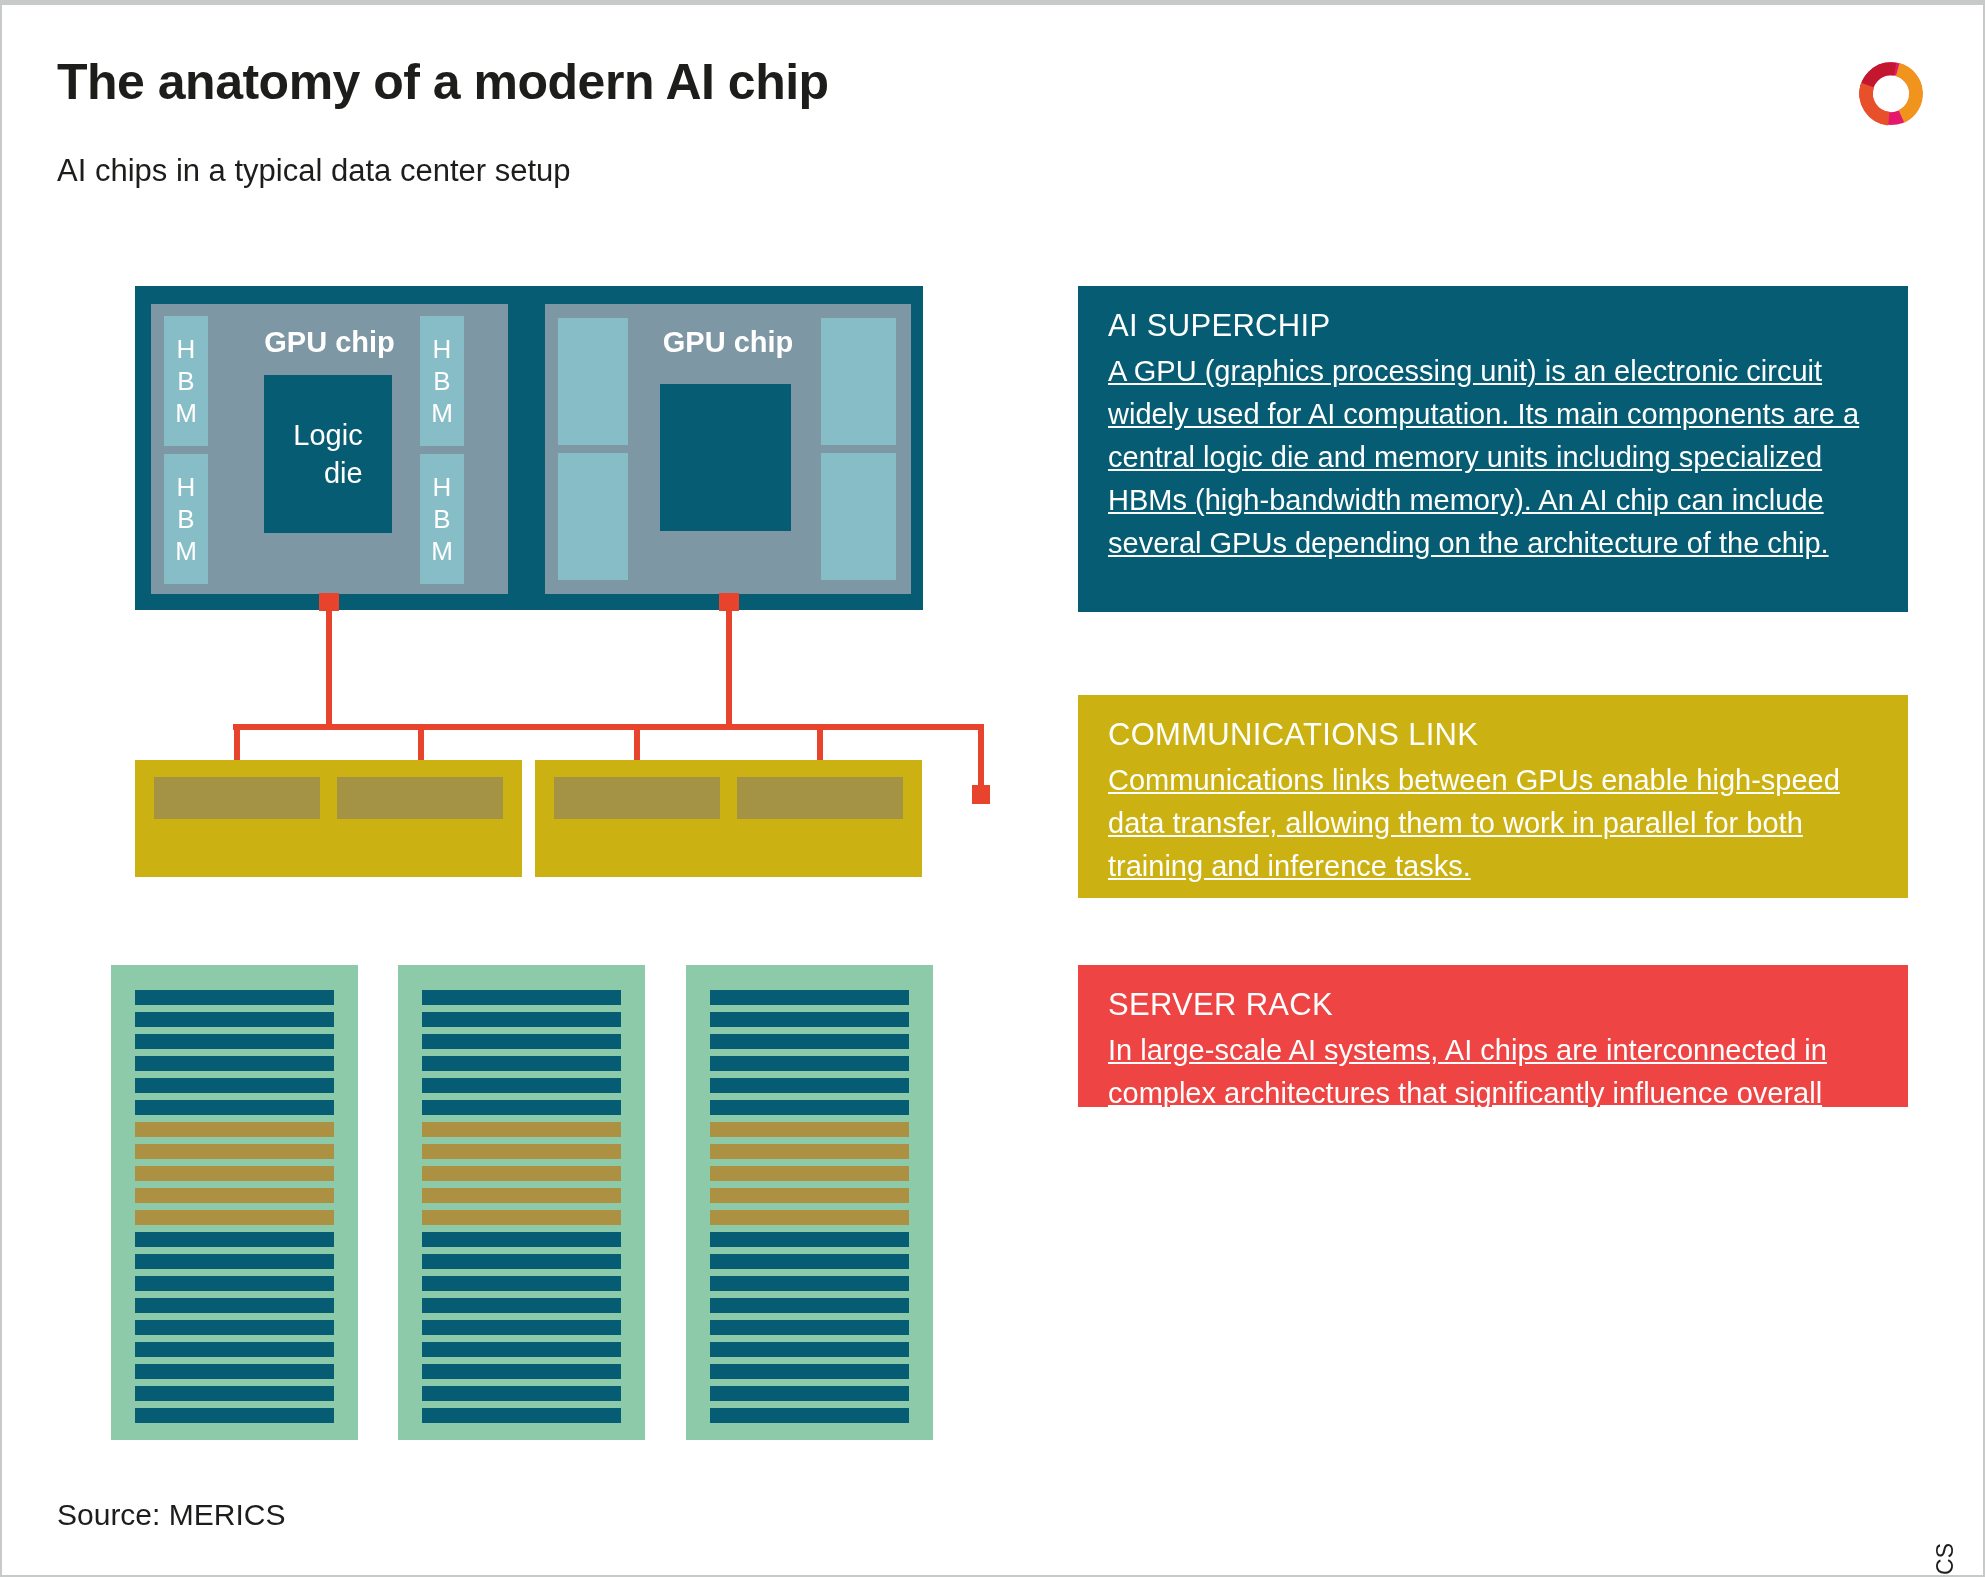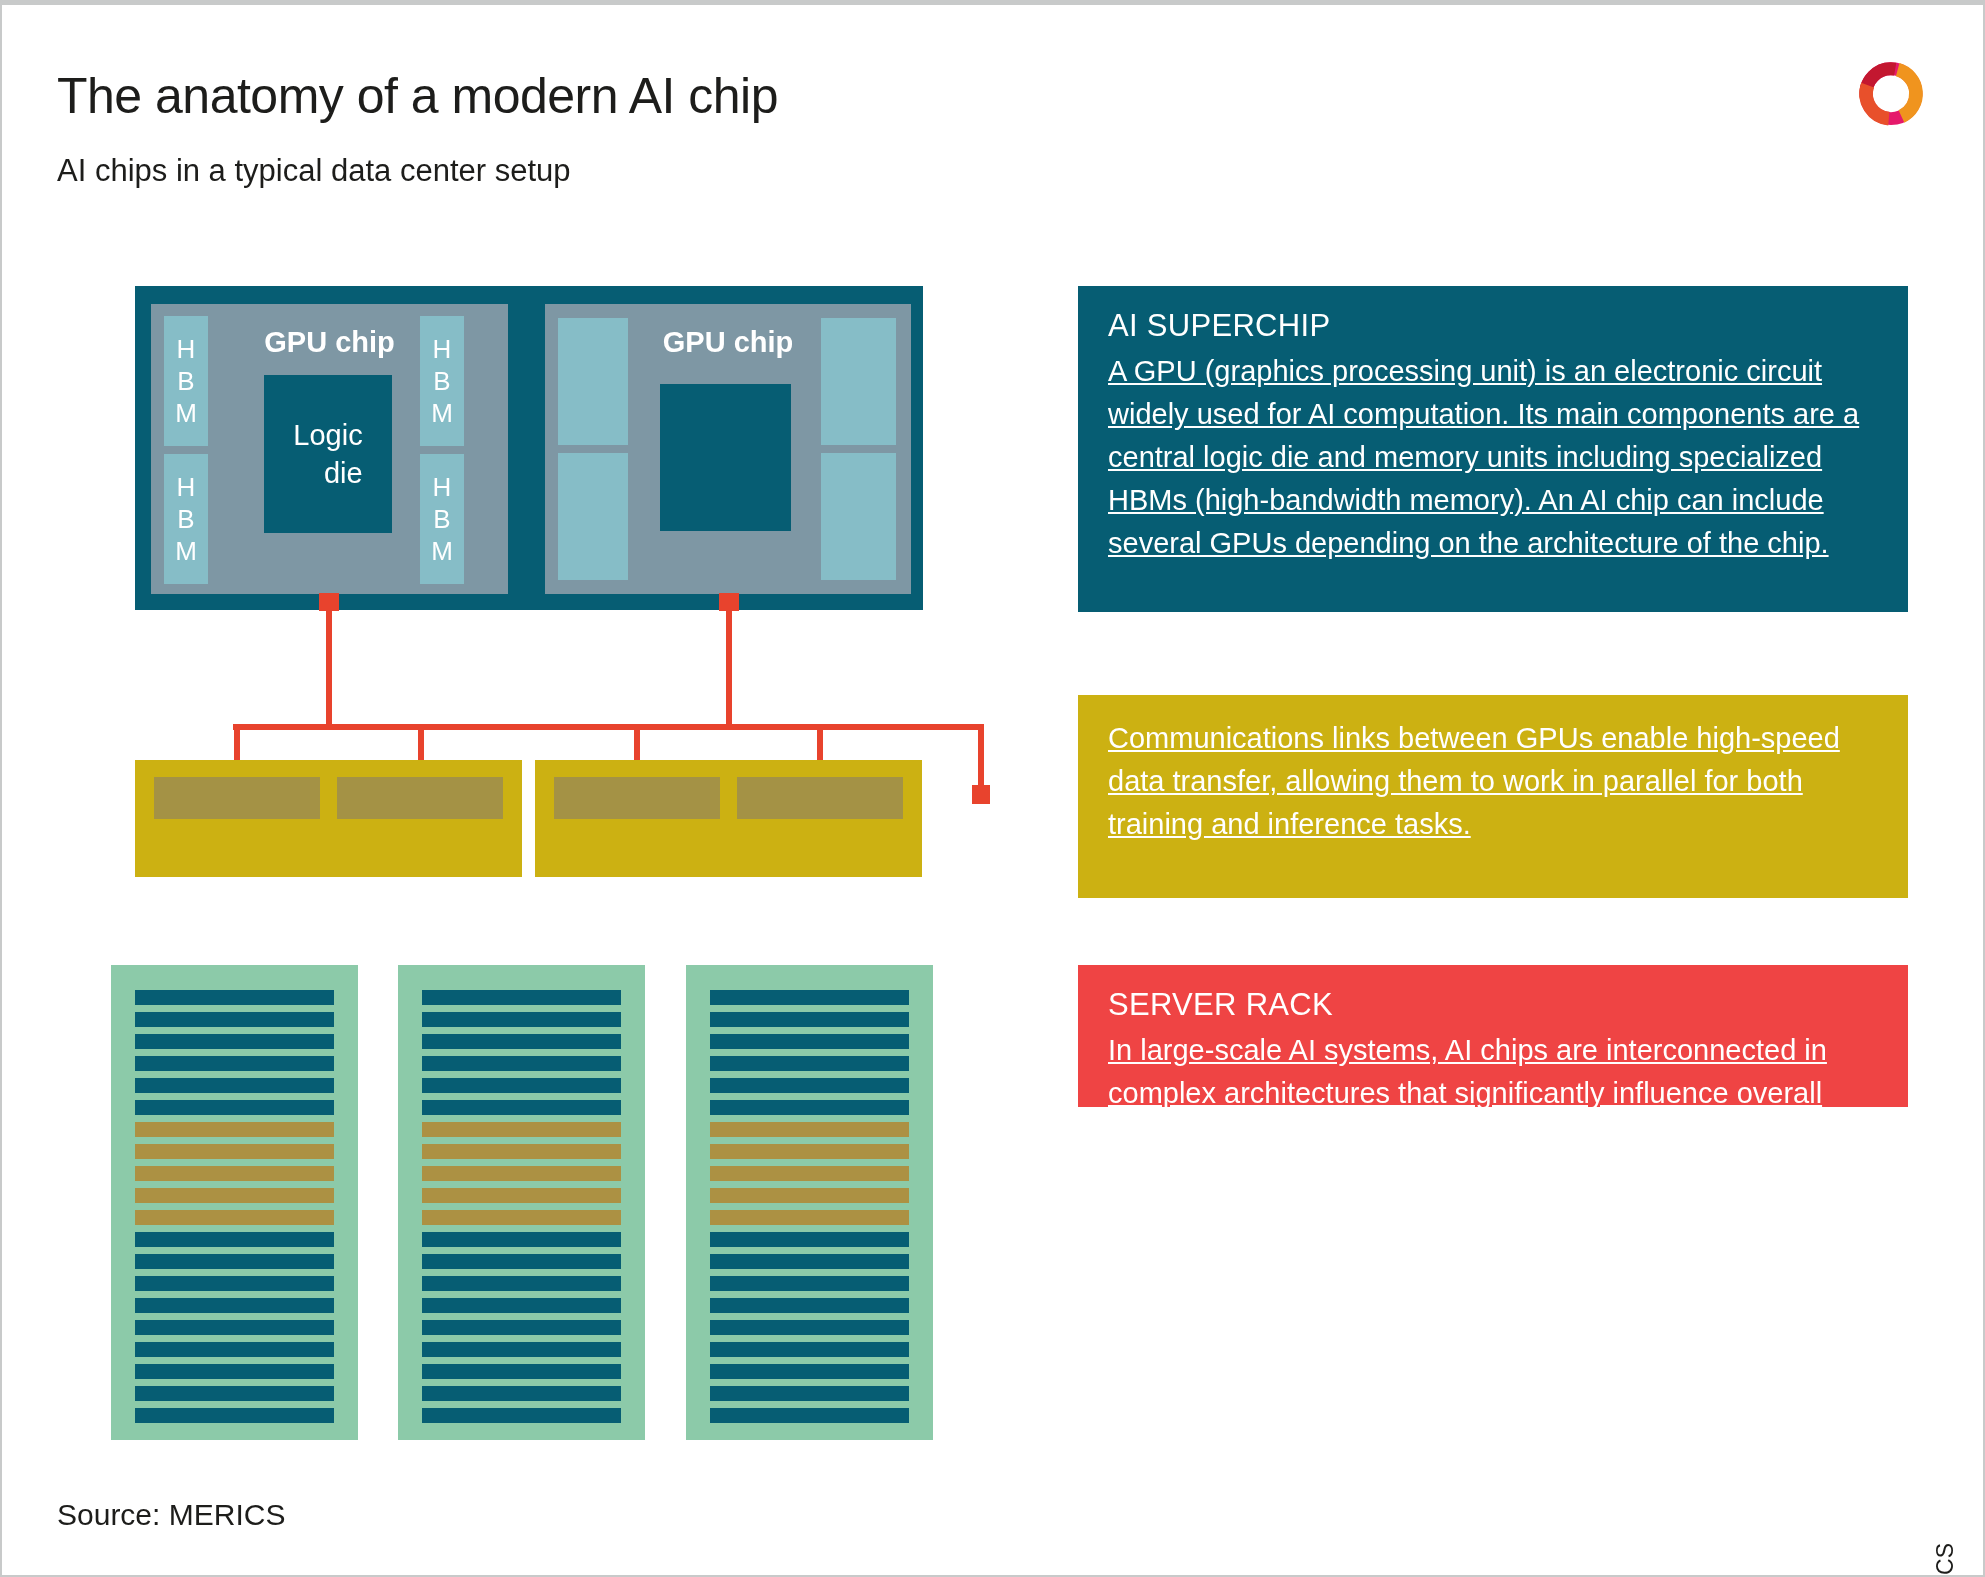--- a/index.html
+++ b/index.html
@@ -9,22 +9,22 @@
     width:1985px; height:1577px;
     background:#ffffff;
     border:2px solid #c8caca;
     border-top:5px solid #c8caca;
     font-family:"Liberation Sans", sans-serif;
     color:#1d1d1b;
     overflow:hidden;
   }
   
   .title {
-    position:absolute; left:55px; top:62px;
-    font-size:50px; font-weight:400; letter-spacing:-0.5px; color:#1d1d1b;
+    position:absolute; left:55px; top:48px;
+    font-size:50px; font-weight:700; letter-spacing:-0.5px; color:#1d1d1b;
   }
   .subtitle {
     position:absolute; left:55px; top:148px;
     font-size:31px; font-weight:400; color:#1d1d1b;
   }
   .logo { position:absolute; left:1846px; top:44px; width:86px; height:86px; }
 
   
   .superchip { position:absolute; left:133px; top:281px; width:788px; height:324px; background:#065d73; }
   .gpu-chip  { position:absolute; top:18px; height:290px; background:#7e97a4; }
@@ -239,20 +239,21 @@
         <div class="stripe teal"></div>
         <div class="stripe teal"></div>
       </div>
     </div>
 
   <div class="panel teal">
     <h2>AI SUPERCHIP</h2>
     <p>A GPU (graphics processing unit) is an electronic circuit widely used for AI computation. Its main components are a central logic die and memory units including specialized HBMs (high-bandwidth memory). An AI chip can include several GPUs depending on the architecture of the chip.</p>
   </div>
   <div class="panel yellow">
+    <h2>COMMUNICATIONS LINK</h2>
     <p>Communications links between GPUs enable high-speed data transfer, allowing them to work in parallel for both training and inference tasks.</p>
   </div>
   <div class="panel green">
     <h2>SERVER RACK</h2>
     <p>In large-scale AI systems, AI chips are interconnected in complex architectures that significantly influence overall computing performance.</p>
   </div>
 
   <div class="source">Source: MERICS</div>
   <div class="copyright">© MERICS</div>
 

